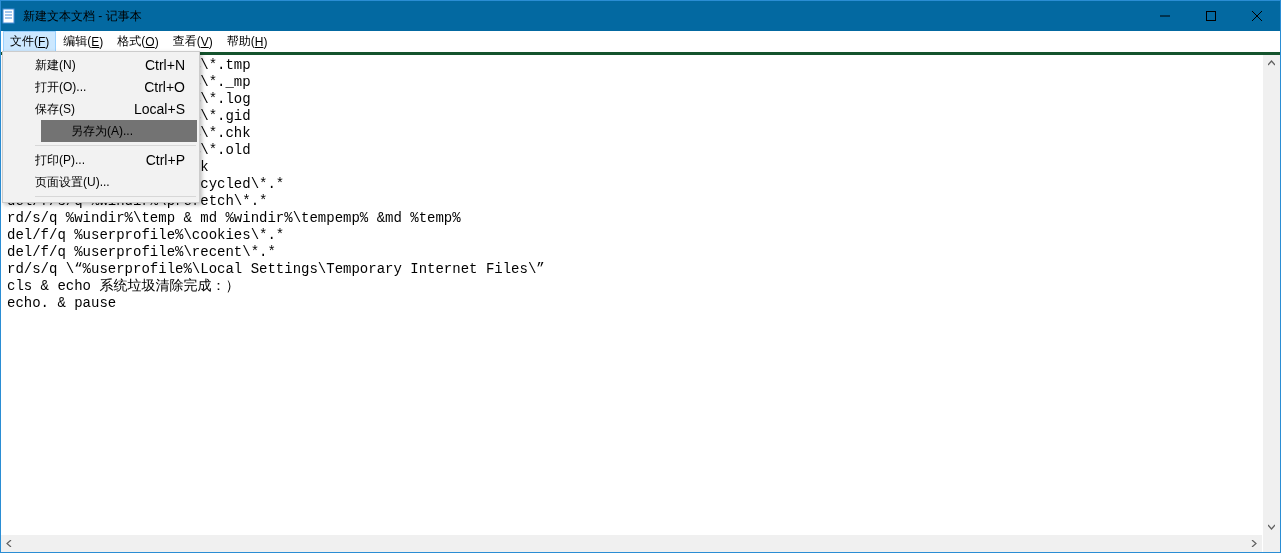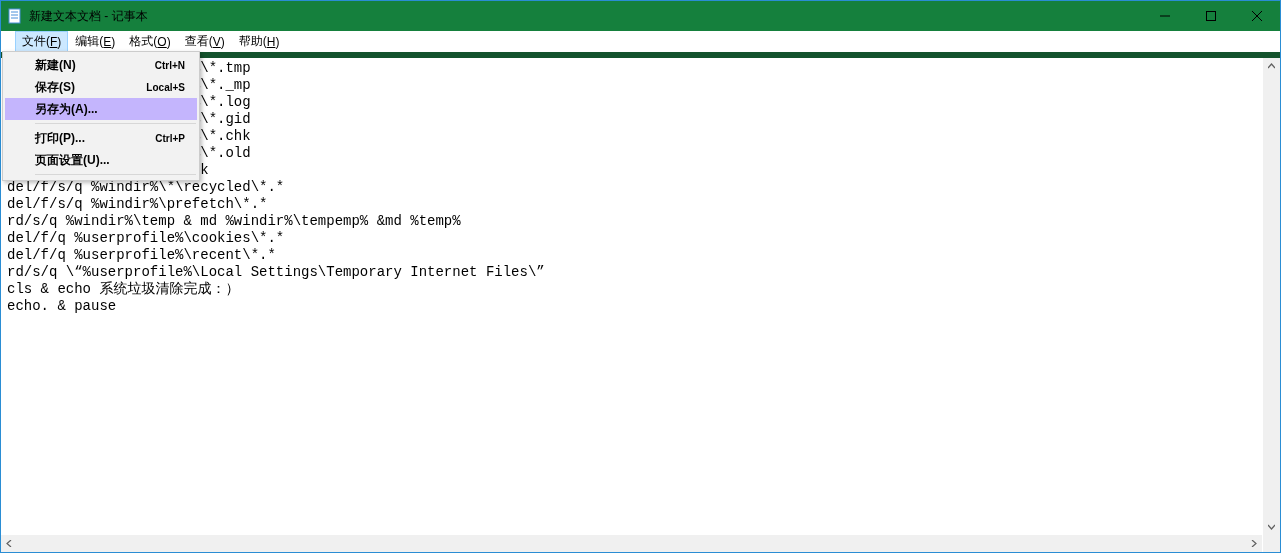--- a/index.html
+++ b/index.html
@@ -19,22 +19,21 @@
     border: 1px solid #2a8dd4;
     box-sizing: border-box;
     display: flex;
     flex-direction: column;
     background: #fff;
   }
   .titlebar {
     height: 30px;
     display: flex;
     align-items: center;
-    background: #15803d;
-    padding-left: 6px;
+    background: #0369a1;
   }
   .titlebar .icon {
     width: 16px;
     height: 16px;
     margin-right: 6px;
     display: flex;
     align-items: center;
     justify-content: center;
   }
   .titlebar .title {
@@ -53,22 +52,22 @@
     align-items: center;
     justify-content: center;
     color: #000;
   }
   .win-btn svg { display:block; }
 
   .menubar {
     height: 21px;
     display: flex;
     align-items: stretch;
-    border-bottom: 6px solid #14532d;
-    padding-left: 14px;
+    border-bottom: 3px solid #14532d;
+    padding-left: 2px;
     background: #fff;
   }
   .menu-item {
     padding: 0 7px;
     display: flex;
     align-items: center;
     font-size: 12px;
     color: #000;
   }
   .menu-item.active {
@@ -112,27 +111,27 @@
     z-index: 10;
   }
   .dd-item {
     display: flex;
     align-items: center;
     height: 22px;
     padding-left: 30px;
     padding-right: 12px;
     color: #000;
     position: relative;
-    font-weight: bold;
   }
   .dd-item.highlight {
-    background: #c4b5fd;
+    background: #737373;
+    margin-left: 36px;
   }
   .dd-label { flex: 1; }
-  .dd-accel { color: #000; font-size: 10px; }
+  .dd-accel { color: #000; font-size: 14px; }
   .dd-sep {
     height: 1px;
     background: #d7d7d7;
     margin: 3px 1px 3px 30px;
   }
 
   .scrollbar-h {
     position: absolute;
     left: 0;
     right: 18px;
@@ -278,20 +277,24 @@
     <div class="sb-corner"></div>
   </div>
 </div>
 
 <div class="dropdown">
   <div class="dd-item">
     <span class="dd-label">新建(N)</span>
     <span class="dd-accel">Ctrl+N</span>
   </div>
   <div class="dd-item">
+    <span class="dd-label">打开(O)...</span>
+    <span class="dd-accel">Ctrl+O</span>
+  </div>
+  <div class="dd-item">
     <span class="dd-label">保存(S)</span>
     <span class="dd-accel">Local+S</span>
   </div>
   <div class="dd-item highlight">
     <span class="dd-label">另存为(A)...</span>
     <span class="dd-accel"></span>
   </div>
   <div class="dd-sep"></div>
   <div class="dd-item">
     <span class="dd-label">打印(P)...</span>

